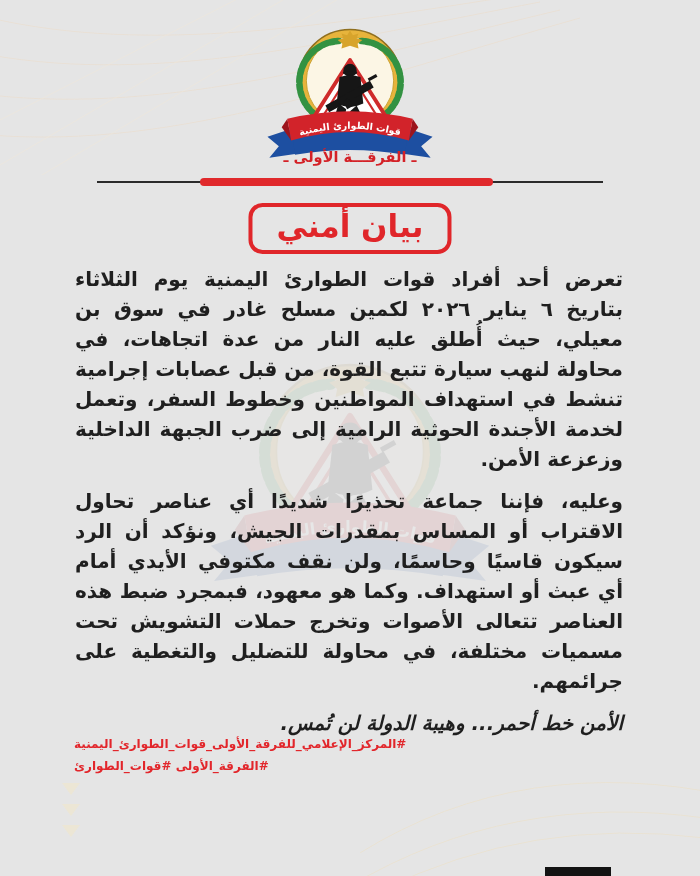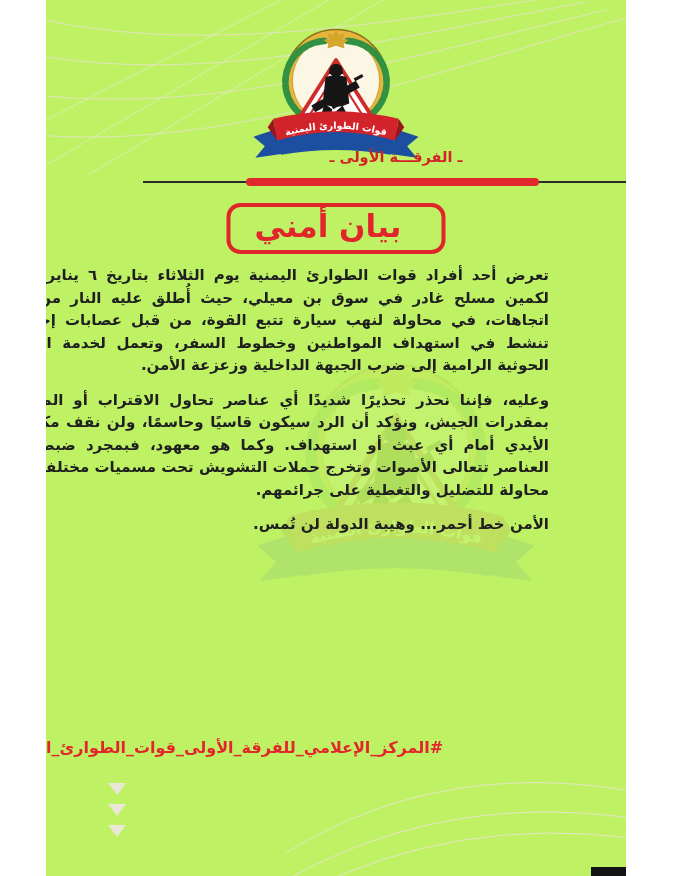--- a/index.html
+++ b/index.html
@@ -1,58 +1,58 @@
 <!DOCTYPE html>
 <html lang="ar"><head>
 <meta charset="utf-8">
 <style>
   html,body{margin:0;padding:0;}
   .page{
     position:relative;
-    width:580px;height:876px;
-    background:#bef264;
+    width:700px;height:876px;
+    background:#e5e5e5;
     overflow:hidden;
     font-family:"DejaVu Sans", sans-serif;
-    margin-left:46px;
   }
   svg{display:block;}
   .deco{position:absolute;pointer-events:none;}
   .logo-wrap{position:absolute;top:22px;left:50%;transform:translateX(-50%);}
   .brigade-line{
     position:absolute;top:149px;left:0;width:700px;
     text-align:center;direction:rtl;
     color:#d42127;font-weight:bold;font-size:14.5px;
   }
   .divider{position:absolute;top:181px;left:97px;width:506px;height:2px;background:#2b2b2b;}
   .divider-red{
     position:absolute;left:103px;top:-3px;width:293px;height:8px;
     border-radius:5px;background:#e0292c;
   }
   .title-box{
     position:absolute;top:203px;left:50%;transform:translateX(-50%);
     border:4px solid #e0262a;border-radius:14px;
-    padding:1px 40px 6px 24px;
+    padding:1px 24px 6px 24px;
     color:#e0262a;font-size:31px;font-weight:bold;
     direction:rtl;white-space:nowrap;
     background:transparent;
   }
   .body-text{
     position:absolute;top:264px;right:77px;width:548px;
     direction:rtl;text-align:justify;
-    color:#1f1f1f;font-size:15px;font-weight:700;line-height:1.5;
+    color:#1f1f1f;font-size:20px;font-weight:700;line-height:1.5;
   }
   .body-text p{margin:0 0 12px 0;}
   .closing{
     margin-top:14px;
     text-align:right;
+    font-style:italic;
   }
   .hashtags{
     position:absolute;top:733px;right:86px;width:540px;
     direction:rtl;text-align:left;
-    color:#e2262b;font-size:16px;font-weight:bold;line-height:1.85;
+    color:#e2262b;font-size:12px;font-weight:bold;line-height:1.85;
   }
   .hashtags div{text-align:left;}
   .watermark{position:absolute;left:190px;top:352px;opacity:0.085;}
   .arrows{position:absolute;left:62px;top:783px;}
   .arrow-down{
     width:0;height:0;margin:0 0 9px 0;
     border-left:9px solid transparent;border-right:9px solid transparent;
     border-top:12px solid #ece6d5;
   }
   .bottom-bar{position:absolute;left:545px;top:867px;width:66px;height:9px;background:#131313;}
@@ -134,26 +134,27 @@
   <div class="brigade-line">ـ  الفرقـــة الأولى  ـ</div>
 
   <div class="divider">
     <div class="divider-red"></div>
   </div>
 
   <div class="title-box">بيان أمني</div>
 
   <div class="body-text">
     <p>تعرض أحد أفراد قوات الطوارئ اليمنية يوم الثلاثاء بتاريخ ٦ يناير ٢٠٢٦ لكمين مسلح غادر في سوق بن معيلي، حيث أُطلق عليه النار من عدة اتجاهات، في محاولة لنهب سيارة تتبع القوة، من قبل عصابات إجرامية تنشط في استهداف المواطنين وخطوط السفر، وتعمل لخدمة الأجندة الحوثية الرامية إلى ضرب الجبهة الداخلية وزعزعة الأمن.</p>
-    <p>وعليه، فإننا نحذر تحذيرًا شديدًا أي عناصر تحاول الاقتراب أو المساس بمقدرات الجيش، ونؤكد أن الرد سيكون قاسيًا وحاسمًا، ولن نقف مكتوفي الأيدي أمام أي عبث أو استهداف. وكما هو معهود، فبمجرد ضبط هذه العناصر تتعالى الأصوات وتخرج حملات التشويش تحت مسميات مختلفة، في محاولة للتضليل والتغطية على جرائمهم.</p>
+    <p>وعليه، فإننا جماعة تحذيرًا شديدًا أي عناصر تحاول الاقتراب أو المساس بمقدرات الجيش، ونؤكد أن الرد سيكون قاسيًا وحاسمًا، ولن نقف مكتوفي الأيدي أمام أي عبث أو استهداف. وكما هو معهود، فبمجرد ضبط هذه العناصر تتعالى الأصوات وتخرج حملات التشويش تحت مسميات مختلفة، في محاولة للتضليل والتغطية على جرائمهم.</p>
     <p class="closing">الأمن خط أحمر... وهيبة الدولة لن تُمس.</p>
   </div>
 
   <div class="hashtags">
     <div>#المركز_الإعلامي_للفرقة_الأولى_قوات_الطوارئ_اليمنية</div>
+    <div>#الفرقة_الأولى #قوات_الطوارئ</div>
   </div>
 
   <div class="arrows">
     <div class="arrow-down"></div>
     <div class="arrow-down"></div>
     <div class="arrow-down"></div>
   </div>
 
   <div class="bottom-bar"></div>
 

